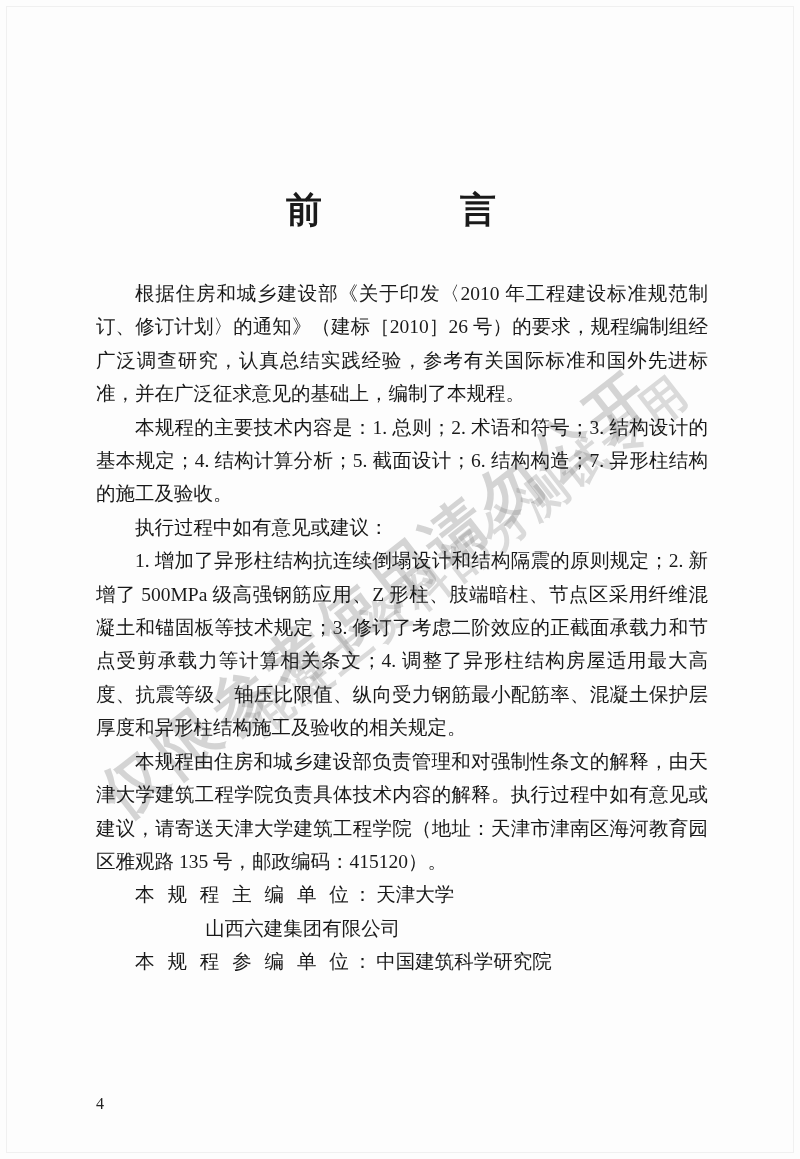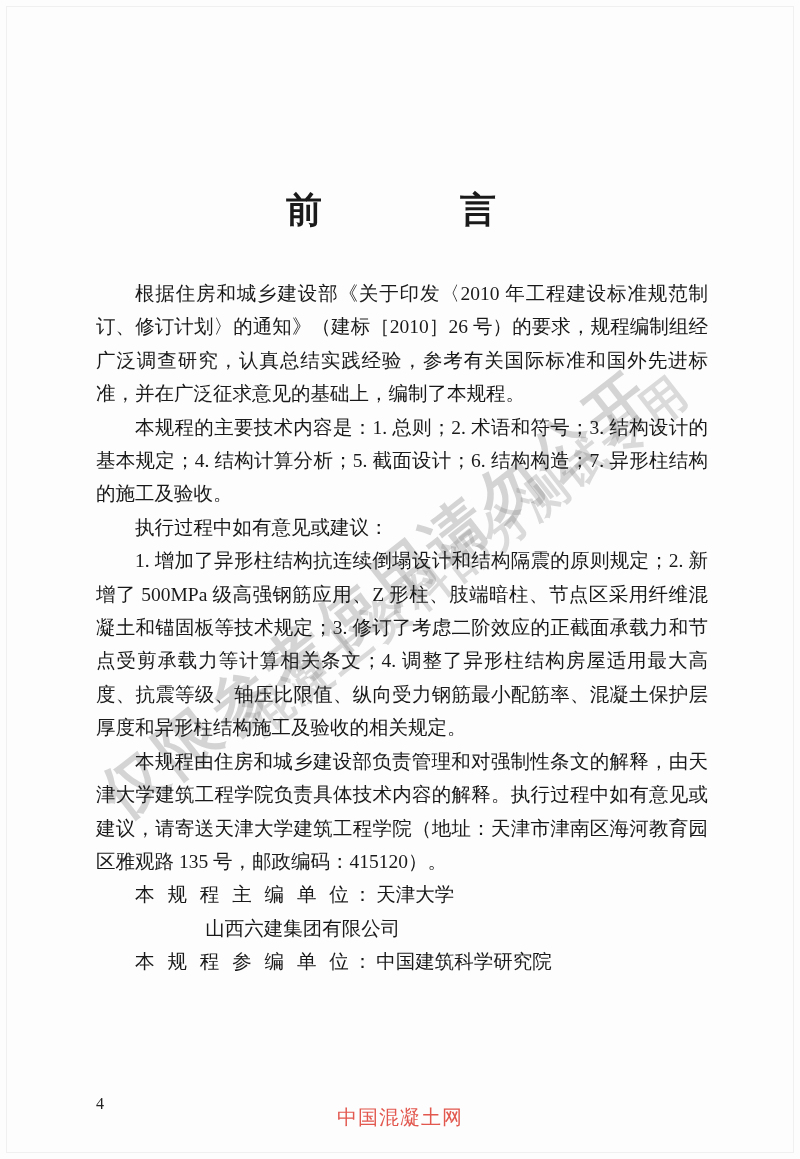--- a/index.html
+++ b/index.html
@@ -135,14 +135,13 @@
       <p class="para">1. 增加了异形柱结构抗连续倒塌设计和结构隔震的原则规定；2. 新增了 500MPa 级高强钢筋应用、Z 形柱、肢端暗柱、节点区采用纤维混凝土和锚固板等技术规定；3. 修订了考虑二阶效应的正截面承载力和节点受剪承载力等计算相关条文；4. 调整了异形柱结构房屋适用最大高度、抗震等级、轴压比限值、纵向受力钢筋最小配筋率、混凝土保护层厚度和异形柱结构施工及验收的相关规定。</p>
       <p class="para">本规程由住房和城乡建设部负责管理和对强制性条文的解释，由天津大学建筑工程学院负责具体技术内容的解释。执行过程中如有意见或建议，请寄送天津大学建筑工程学院（地址：天津市津南区海河教育园区雅观路 135 号，邮政编码：415120）。</p>
 
       <p class="sign-line"><span class="spaced">本 规 程 主 编 单 位：</span><span>天津大学</span></p>
       <p class="sign-line indent-deep"><span>山西六建集团有限公司</span></p>
       <p class="sign-line"><span class="spaced">本 规 程 参 编 单 位：</span><span>中国建筑科学研究院</span></p>
     </div>
   </div>
 
   <div class="page-number">4</div>
-  <div class="footer-watermark">中国混凝土网</div>
 </div>
 
 </body></html>

